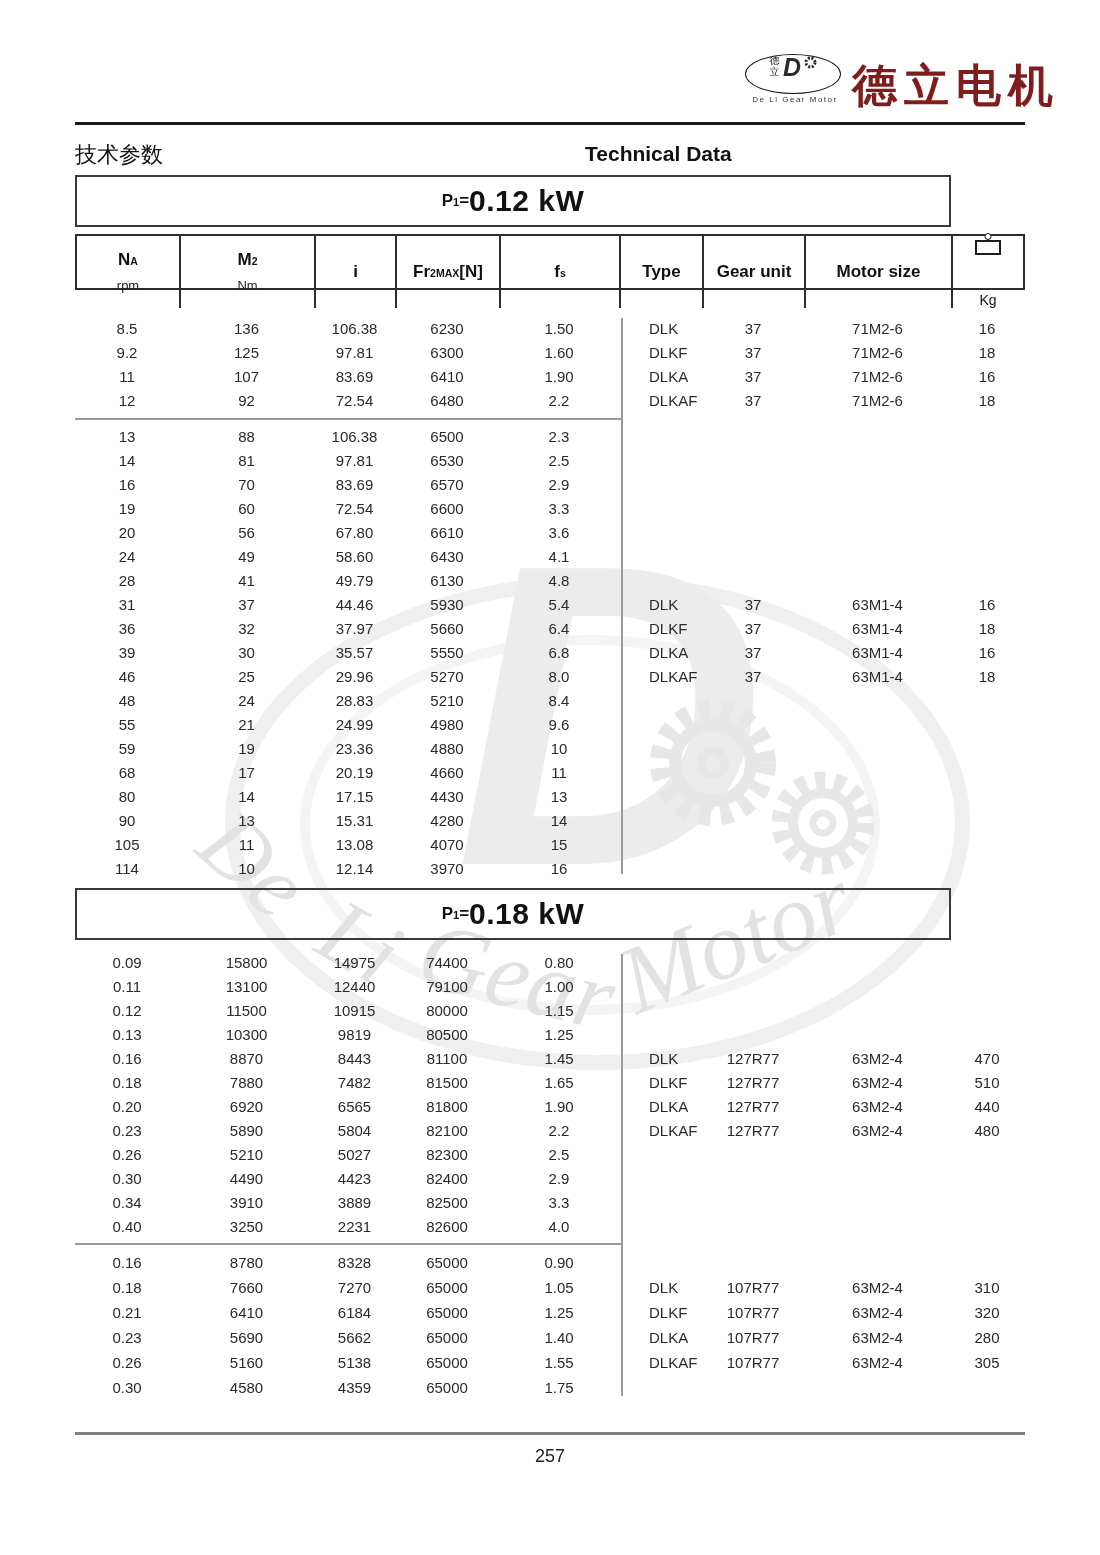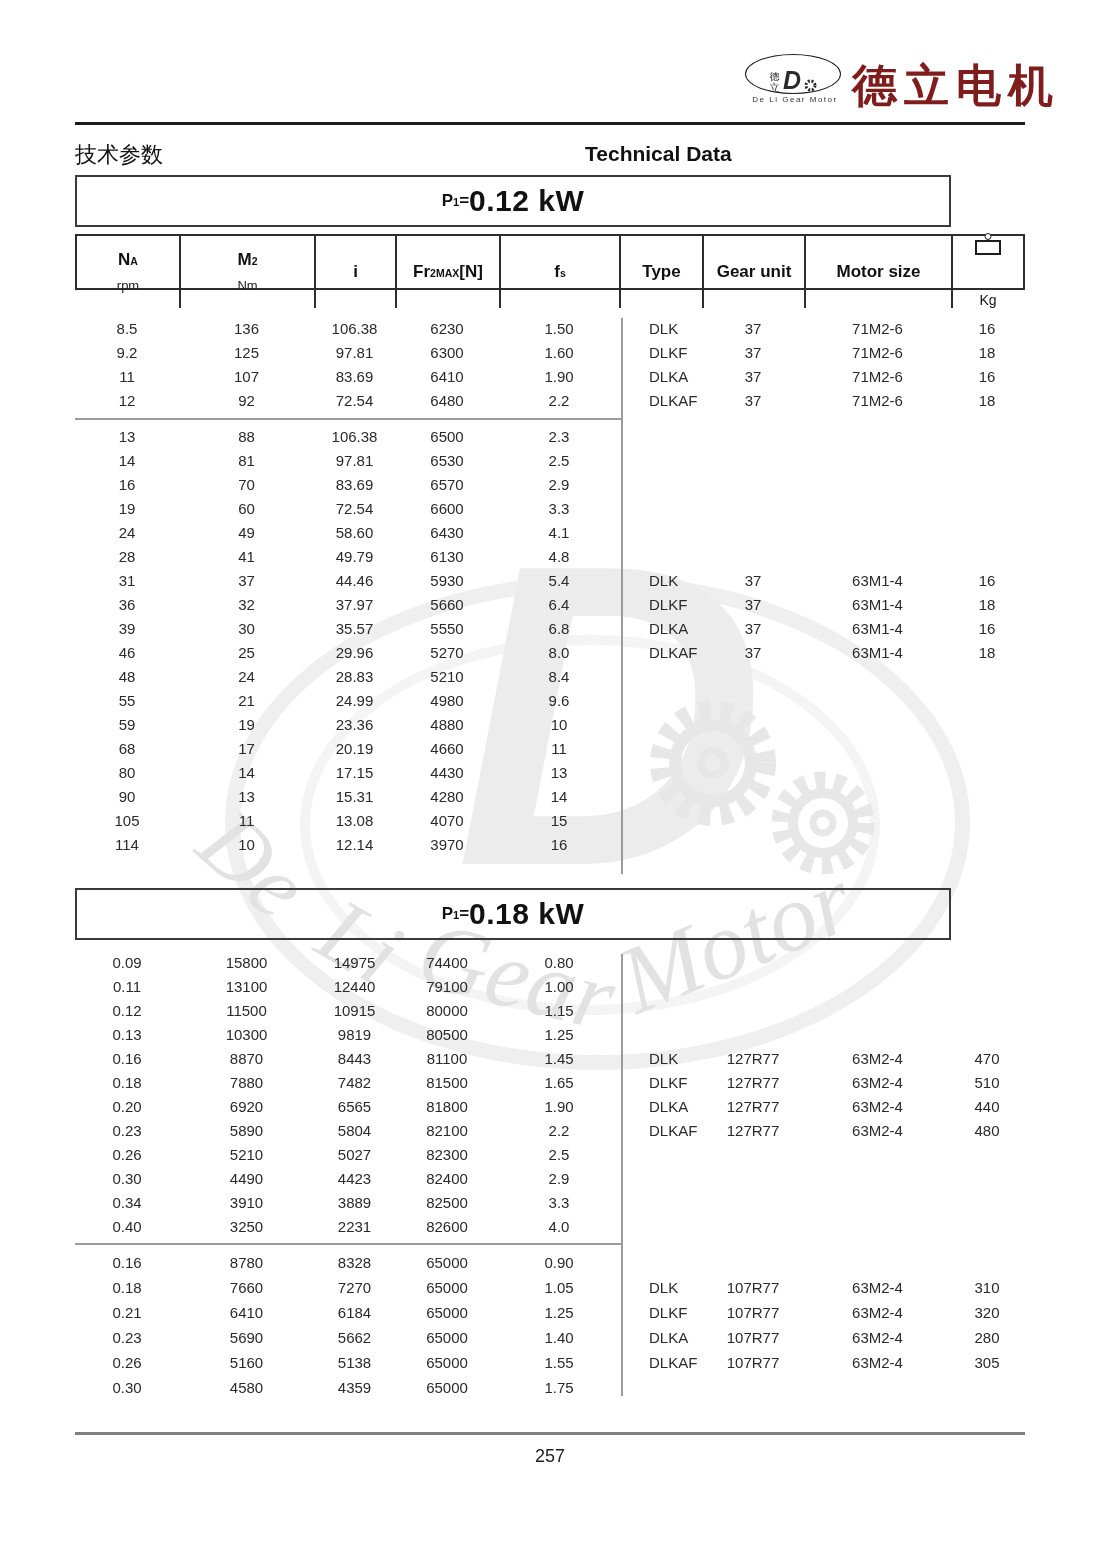--- a/index.html
+++ b/index.html
@@ -21,21 +21,21 @@
   .wm-li{left:322px;top:896px;font-size:92px;transform:rotate(30deg);}
   .wm-gear{left:418px;top:928px;font-size:96px;transform:rotate(14deg);}
   .wm-motor{left:616px;top:892px;font-size:96px;transform:rotate(-22deg);}
 
   
   .content{position:absolute;inset:0;z-index:1;}
 
   
   .logo{position:absolute;left:745px;top:54px;width:100px;text-align:center;}
   .logo-oval{width:96px;height:40px;border:1.6px solid #1a1a1a;border-radius:50%;
-             display:flex;align-items:flex-end;justify-content:center;gap:2px;box-sizing:border-box;background:#fff;}
+             display:flex;align-items:flex-start;justify-content:center;gap:2px;box-sizing:border-box;background:#fff;}
   .logo-cjk{font-size:10px;line-height:1.1;width:13px;word-break:break-all;color:#1a1a1a;}
   .logo-d{font-size:25px;font-weight:bold;font-style:italic;color:#2a2a2a;line-height:1;}
   .logo-arc{font-size:8px;letter-spacing:1.5px;color:#333;margin-top:1px;white-space:nowrap;}
   .brand-name{position:absolute;left:852px;top:56px;font-size:45px;font-weight:bold;
               letter-spacing:7px;color:#7f1d1d;white-space:nowrap;}
 
   .rule-top{position:absolute;left:75px;top:122px;width:950px;height:3px;background:#1a1a1a;}
   .sub-zh{position:absolute;left:75px;top:140px;font-size:22px;color:#111;}
   .sub-en{position:absolute;left:585px;top:142px;font-size:21px;font-weight:bold;color:#111;}
 
@@ -252,20 +252,31 @@
           <span class="cell c1">60</span>
           <span class="cell c2">72.54</span>
           <span class="cell c3">6600</span>
           <span class="cell c4">3.3</span>
           <span class="cell c5"></span>
           <span class="cell c6"></span>
           <span class="cell c7"></span>
           <span class="cell c8"></span>
         </div>
         <div class="row">
+          <span class="cell c0">20</span>
+          <span class="cell c1">56</span>
+          <span class="cell c2">67.80</span>
+          <span class="cell c3">6610</span>
+          <span class="cell c4">3.6</span>
+          <span class="cell c5"></span>
+          <span class="cell c6"></span>
+          <span class="cell c7"></span>
+          <span class="cell c8"></span>
+        </div>
+        <div class="row">
           <span class="cell c0">24</span>
           <span class="cell c1">49</span>
           <span class="cell c2">58.60</span>
           <span class="cell c3">6430</span>
           <span class="cell c4">4.1</span>
           <span class="cell c5"></span>
           <span class="cell c6"></span>
           <span class="cell c7"></span>
           <span class="cell c8"></span>
         </div>

